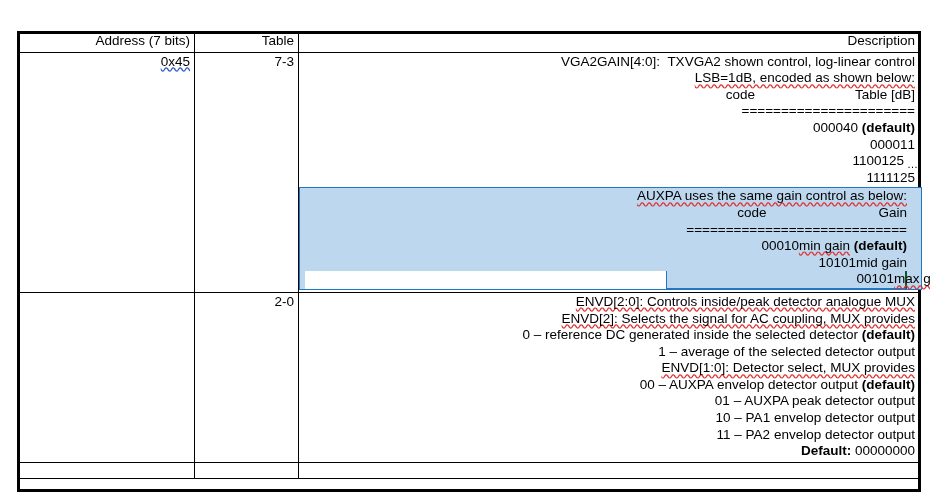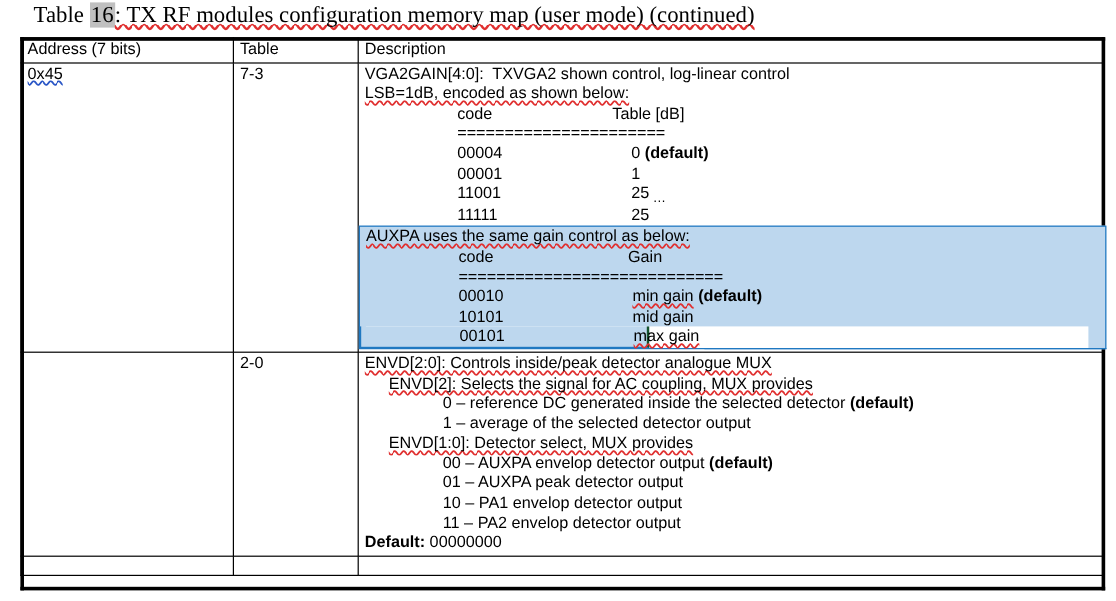--- a/index.html
+++ b/index.html
@@ -32,20 +32,21 @@
   .tbl{
     position:absolute;left:17px;top:31px;width:903px;
     border-collapse:collapse;table-layout:fixed;
     font-size:13.5px;color:#000;
   }
   .tbl td{
     border:1px solid #000;
     vertical-align:top;
     padding:1px 4px 2px 5px;
     line-height:16.6px;
+    text-align:right;
   }
   .tbl .c-addr{width:177px;}
   .tbl .c-bits{width:104px;}
   .tbl .c-desc{width:auto;}
 
   
   .frame-top,.frame-bot{
     position:absolute;left:17px;width:904px;height:3px;background:#000;
   }
   .frame-top{top:31px;}
@@ -94,21 +95,20 @@
     position:absolute;left:287px;right:-1px;bottom:-1px;height:1px;background:#1f78c1;
   }
 
   .sep{letter-spacing:0px;}
 </style>
 </head>
 <body>
 
 <div class="page">
 
-  <div class="caption"><span>Table </span><span class="hl">16</span><span class="sq-red">: TX RF modules configuration memory map (user mode) (continued)</span></div>
 
   <div class="frame-top"></div>
   <div class="frame-bot"></div>
   <div class="frame-left"></div>
   <div class="frame-right"></div>
 
   <table class="tbl">
     <colgroup>
       <col class="c-addr">
         <col class="c-bits">

